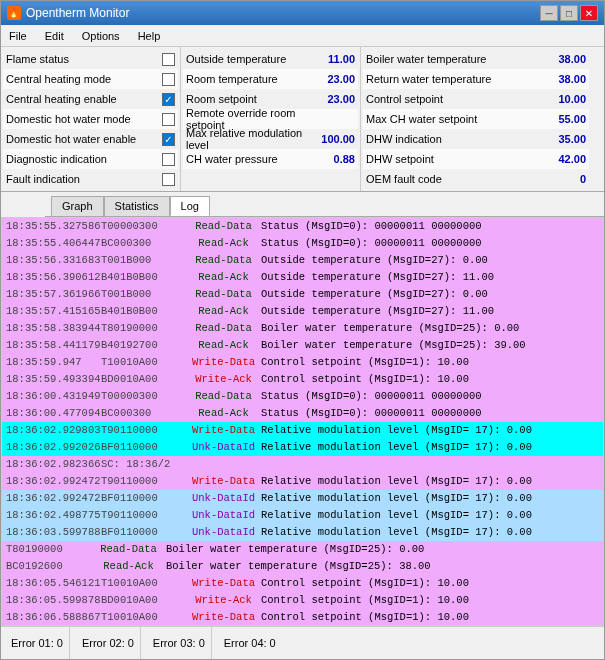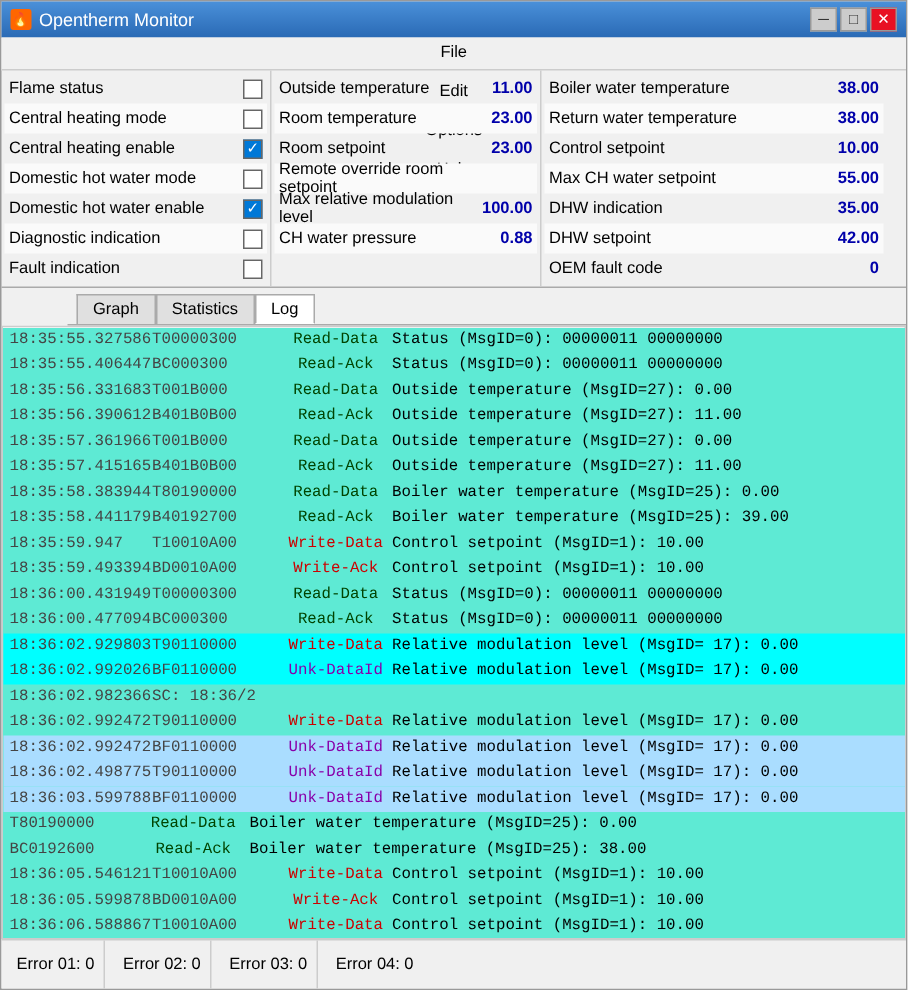--- a/index.html
+++ b/index.html
@@ -66,21 +66,20 @@
     }
     .title-btn.close { background: #e81123; color: white; }
     .menu-bar {
       background: #f0f0f0;
       border-bottom: 1px solid #ccc;
       padding: 2px 4px;
       display: flex;
       gap: 10px;
       height: 22px;
       align-items: center;
-      flex-direction: column;
     }
     .menu-item {
       font-size: 11px;
       cursor: pointer;
       padding: 2px 4px;
     }
     .main-grid {
       display: grid;
       grid-template-columns: 180px 180px 230px;
       border-bottom: 1px solid #aaa;
@@ -135,21 +134,21 @@
       font-size: 11px;
     }
     .tab.active {
       background: white;
       border-bottom: 1px solid white;
       z-index: 1;
     }
     .log-area {
       flex: 1;
       overflow-y: auto;
-      background: #5eead4;
+      background: #f0abfc;
       border: 1px solid #ccc;
       margin: 0;
       font-family: 'Courier New', monospace;
       font-size: 10.5px;
     }
     .log-row {
       padding: 0 4px;
       height: 17px;
       line-height: 17px;
       display: flex;

